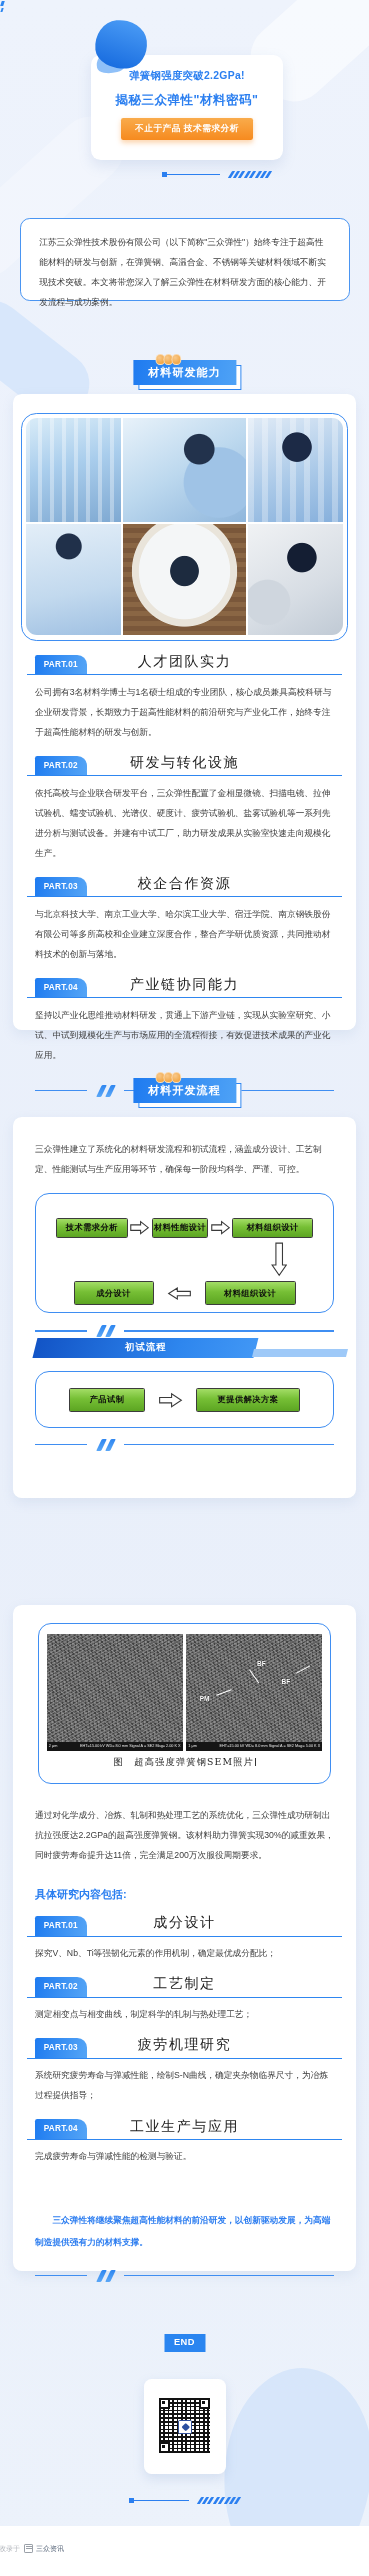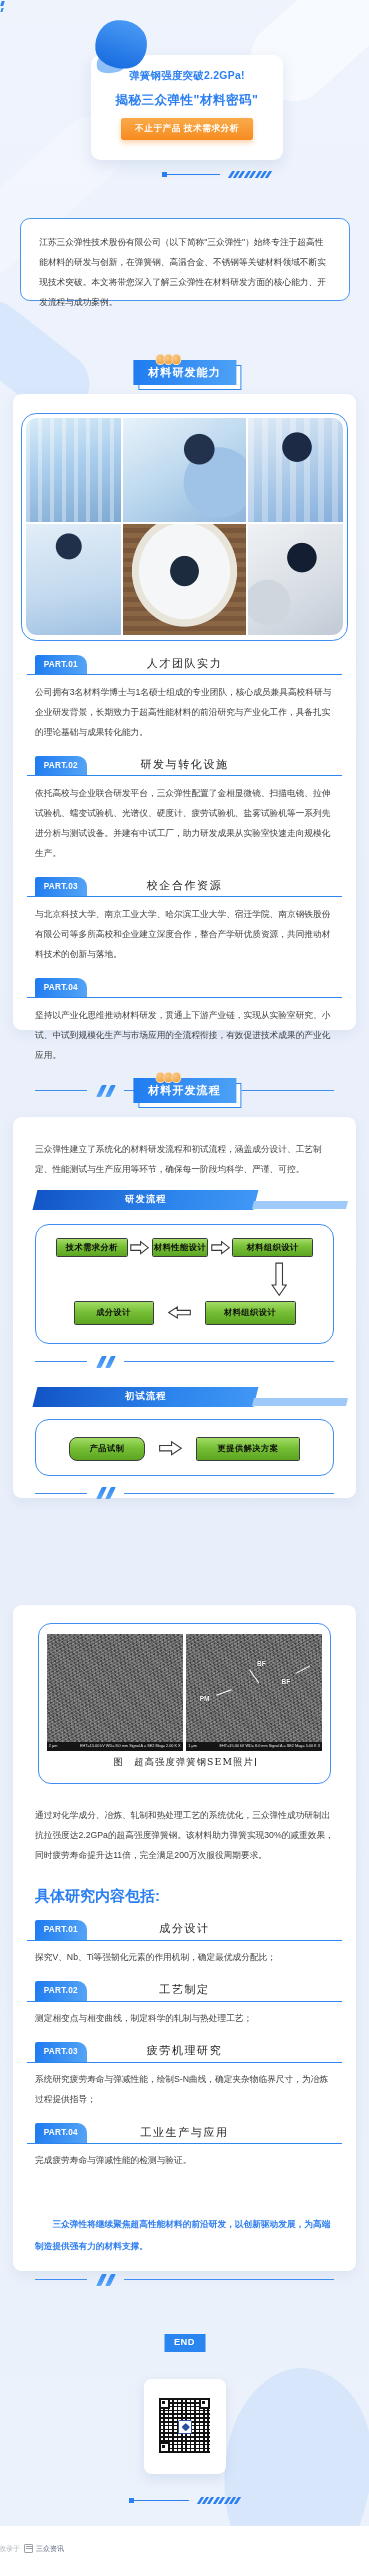--- a/index.html
+++ b/index.html
@@ -48,21 +48,21 @@
   .sh-two .box{padding:5.5px 13px;font-size:10.4px;line-height:1.6;}
   
   .card{position:absolute;left:13px;width:343px;background:#fff;border-radius:8.7px;
         box-shadow:0 4.4px 12px rgba(130,155,200,.14);box-sizing:border-box;}
   .para{margin:6.5px 22px 0;font-size:8.7px;line-height:20px;color:#3d3d3d;}
   
   .part-row{position:relative;margin:14px 13.6px 0;border-bottom:1.1px solid #2e86f0;height:19.6px;}
   .part-badge{position:absolute;left:8.2px;bottom:0;width:52px;height:19.6px;line-height:19.6px;text-align:center;
               color:#fff;font-size:8.2px;font-weight:700;letter-spacing:0.3px;
               background:linear-gradient(100deg,#1e7bf0,#55a5f6);border-radius:2.2px 9.8px 0 0;}
-  .part-title{position:absolute;left:0;right:0;bottom:3.3px;text-align:center;font-size:11px;color:#1c1c1c;
+  .part-title{position:absolute;left:0;right:0;bottom:3.3px;text-align:center;font-size:14px;color:#1c1c1c;
               font-weight:500;letter-spacing:1.6px;}
   
   .divider2{display:flex;align-items:center;margin:19.6px 22px 0;height:12px;}
   .divider2 .l1{width:52px;height:1.1px;background:#3f8ef2;}
   .divider2 .dbl{display:flex;margin:0 7.6px 0 12px;}
   .divider2 .dsl{width:4.9px;height:12px;background:linear-gradient(180deg,#2e86f0,#5aa7f7);transform:skewX(-26deg);
                  border-radius:1.1px;margin-right:3.8px;}
   .divider2 .l2{flex:1;height:1.1px;background:#3f8ef2;}
   
   .collage{margin:0 7.6px;border:0.5px solid #3f8ef2;border-radius:15.3px;padding:4.9px;box-sizing:border-box;height:228px;}
@@ -108,21 +108,21 @@
         repeating-linear-gradient(35deg,rgba(190,190,190,.28) 0 1.1px,rgba(0,0,0,0) 1.1px 3.3px),
         repeating-linear-gradient(-28deg,rgba(220,220,220,.25) 0 1.1px,rgba(0,0,0,0) 1.1px 2.7px),
         repeating-linear-gradient(80deg,rgba(40,40,40,.5) 0 1.6px,rgba(0,0,0,0) 1.6px 3.8px),
         #5d5d5d;overflow:hidden;}
   .sem .meta{position:absolute;left:0;right:0;bottom:0;height:9.3px;background:#151515;color:#e8e8e8;
              font-size:3.8px;display:flex;align-items:center;justify-content:space-between;padding:0 2.2px;white-space:nowrap;}
   .sem-label{position:absolute;color:#fff;font-size:6.5px;font-weight:700;text-shadow:0 0 1.1px #000;}
   .sem-line{position:absolute;width:16.4px;height:1.1px;background:#fff;}
   .sem-caption{margin-top:5.5px;text-align:center;font-family:"DejaVu Serif",serif;font-size:9.3px;color:#1e1e1e;letter-spacing:1.1px;}
   .cursor{display:inline-block;width:0.5px;height:8.7px;background:#333;vertical-align:-1.1px;margin-left:1.1px;}
-  .subhead{margin:22px 22px 0;font-size:15px;font-weight:700;color:#2b7ff0;}
+  .subhead{margin:22px 22px 0;font-size:11px;font-weight:700;color:#2b7ff0;}
   .closing{margin:43px 22px 0;font-size:8.7px;font-weight:700;line-height:22px;color:#2e7ef0;text-indent:2em;}
   
   .end-btn{position:absolute;left:50%;transform:translateX(-50%);top:2334px;width:41px;height:17.5px;background:#2a85f0;
            color:#fff;font-weight:700;font-size:9.3px;text-align:center;line-height:17.5px;letter-spacing:0.5px;}
   .qr-card{position:absolute;left:50%;transform:translateX(-50%);top:2379px;width:82px;height:95px;background:#fff;
            border-radius:7.6px;box-shadow:0 4.4px 11px rgba(120,150,200,.2);}
   .qr{position:absolute;left:15.3px;top:18.6px;width:51px;height:55px;
       background:repeating-linear-gradient(0deg,#121212 0 1.6px,rgba(0,0,0,0) 1.6px 3.8px),
                  repeating-linear-gradient(90deg,#121212 0 1.6px,#fff 1.6px 4.4px);}
   .qr-f{position:absolute;width:11px;height:11px;border:2.7px solid #111;background:#fff;box-sizing:border-box;}
@@ -198,36 +198,37 @@
         <div class="ph ph4"></div>
         <div class="ph ph5"></div>
         <div class="ph ph6"></div>
       </div>
     </div>
 
     <div class="part-row">
       <div class="part-badge">PART.01</div>
       <div class="part-title">人才团队实力</div>
     </div>
-    <p class="para">公司拥有3名材料学博士与1名硕士组成的专业团队，核心成员兼具高校科研与企业研发背景，长期致力于超高性能材料的前沿研究与产业化工作，具备扎实的理论基础与成果转化能力。</p>
+    <p class="para">公司拥有3名材料学博士与1名硕士组成的专业团队，核心成员兼具高校科研与企业研发背景，长期致力于超高性能材料的前沿研究与产业化工作，始终专注于超高性能材料的研发与创新。</p>
 
     <div class="part-row">
       <div class="part-badge">PART.02</div>
       <div class="part-title">研发与转化设施</div>
     </div>
     <p class="para">依托高校与企业联合研发平台，三众弹性配置了金相显微镜、扫描电镜、拉伸试验机、蠕变试验机、光谱仪、硬度计、疲劳试验机、盐雾试验机等一系列先进分析与测试设备。并建有中试工厂，助力研发成果从实验室快速走向规模化生产。</p>
 
     <div class="part-row">
       <div class="part-badge">PART.03</div>
       <div class="part-title">校企合作资源</div>
     </div>
     <p class="para">与北京科技大学、南京工业大学、哈尔滨工业大学、宿迁学院、南京钢铁股份有限公司等多所高校和企业建立深度合作，整合产学研优质资源，共同推动材料技术的创新与落地。</p>
 
     <div class="part-row">
       <div class="part-badge">PART.04</div>
+      <div class="part-title">产业链协同能力</div>
     </div>
     <p class="para">坚持以产业化思维推动材料研发，贯通上下游产业链，实现从实验室研究、小试、中试到规模化生产与市场应用的全流程衔接，有效促进技术成果的产业化应用。</p>
 
     <div class="divider2">
       <div class="l1"></div>
         <div class="dbl">
           <i class="dsl"></i>
           <i class="dsl"></i>
         </div>
         <div class="l2"></div>
@@ -240,28 +241,23 @@
         <i class="dot"></i>
         <i class="dot"></i>
         <i class="dot"></i>
       </div>
     <div class="box">材料开发流程</div>
   </div>
 
   <div class="card" style="top:1117px;height:381px;padding-top:22px;">
     <p class="para" style="margin-top:0;">三众弹性建立了系统化的材料研发流程和初试流程，涵盖成分设计、工艺制定、性能测试与生产应用等环节，确保每一阶段均科学、严谨、可控。</p>
 
-    <div class="banner">
-      <div class="main"></div>
-      <div class="tail"></div>
-      <div class="txt">研发流程</div>
-    </div>
 
     <div class="flowcard fc1">
-      <div class="frow" style="margin-top:13px;">
+      <div class="frow" style="margin-top:24px;">
         <div class="gbox" style="width:72px;height:19.6px;">技术需求分析</div>
         <svg class="arr" width="21" height="15.3" viewBox="0 0 38 28" style="margin:0 1.6px;">
           <path d="M3 9 H21 V3 L35 14 L21 25 V19 H3 Z" fill="#fff" stroke="#3a3a3a" stroke-width="2"></path>
           </svg>
         <div class="gbox" style="width:56px;height:19.6px;">材料性能设计</div>
         <svg class="arr" width="21" height="15.3" viewBox="0 0 38 28" style="margin:0 1.6px;">
           <path d="M3 9 H21 V3 L35 14 L21 25 V19 H3 Z" fill="#fff" stroke="#3a3a3a" stroke-width="2"></path>
           </svg>
         <div class="gbox" style="width:81px;height:19.6px;">材料组织设计</div>
       </div>
@@ -279,29 +275,29 @@
 
     <div class="divider2" style="margin-top:12px;">
       <div class="l1"></div>
         <div class="dbl">
           <i class="dsl"></i>
           <i class="dsl"></i>
         </div>
         <div class="l2"></div>
     </div>
 
-    <div class="banner" style="margin-top:19px;">
+    <div class="banner" style="margin-top:1px;">
       <div class="main"></div>
       <div class="tail"></div>
       <div class="txt">初试流程</div>
     </div>
 
     <div class="flowcard fc2" style="margin-top:13px;">
       <div class="frow" style="margin-top:16.4px;">
-        <div class="gbox" style="width:76px;height:24px;border-radius:8px;">产品试制</div>
+        <div class="gbox" style="width:76px;height:24px;">产品试制</div>
         <svg class="arr" width="25" height="16.4" viewBox="0 0 46 30" style="margin:0 13px;">
           <path d="M3 10 H25 V3 L43 15 L25 27 V20 H3 Z" fill="#fff" stroke="#3a3a3a" stroke-width="2"></path>
           </svg>
         <div class="gbox" style="width:104px;height:24px;">更提供解决方案</div>
       </div>
     </div>
 
     <div class="divider2" style="margin-top:11px;">
       <div class="l1"></div>
         <div class="dbl">

